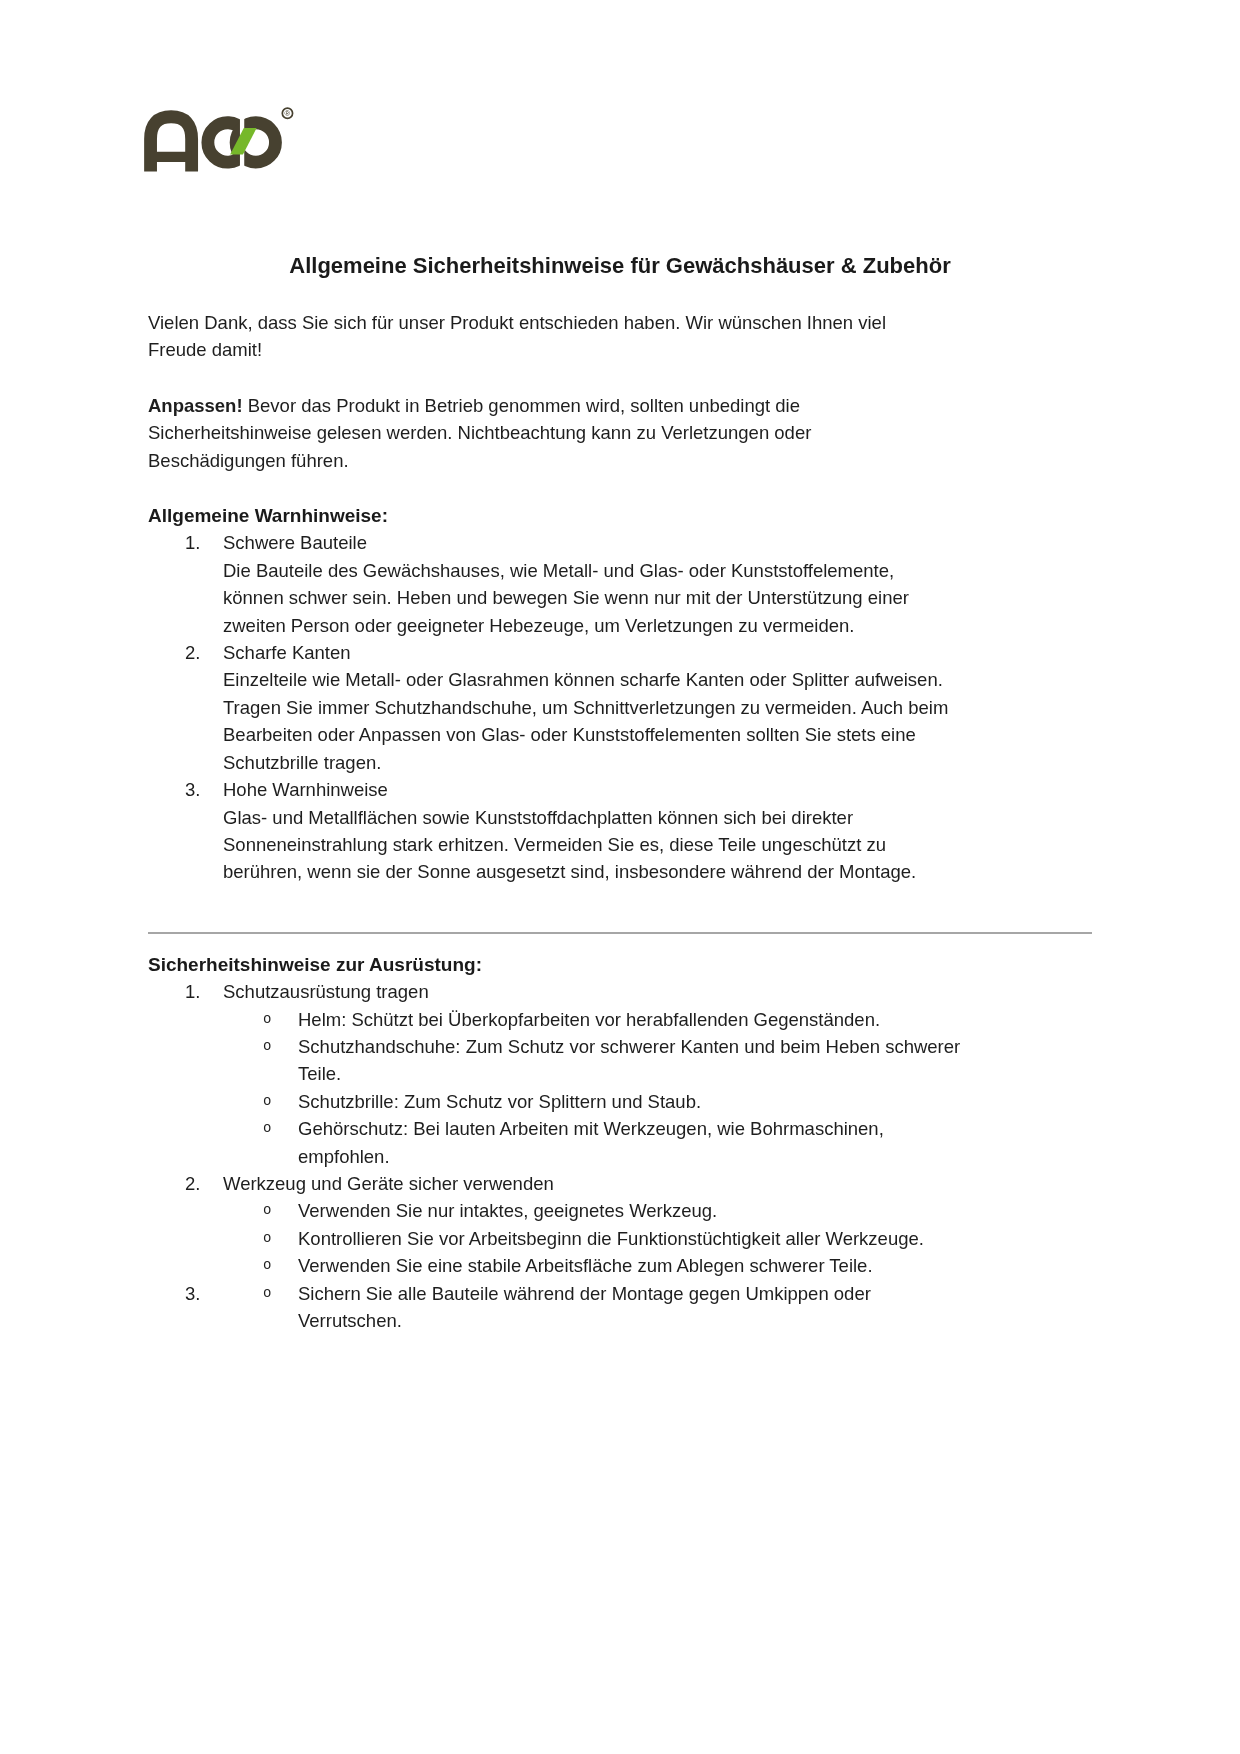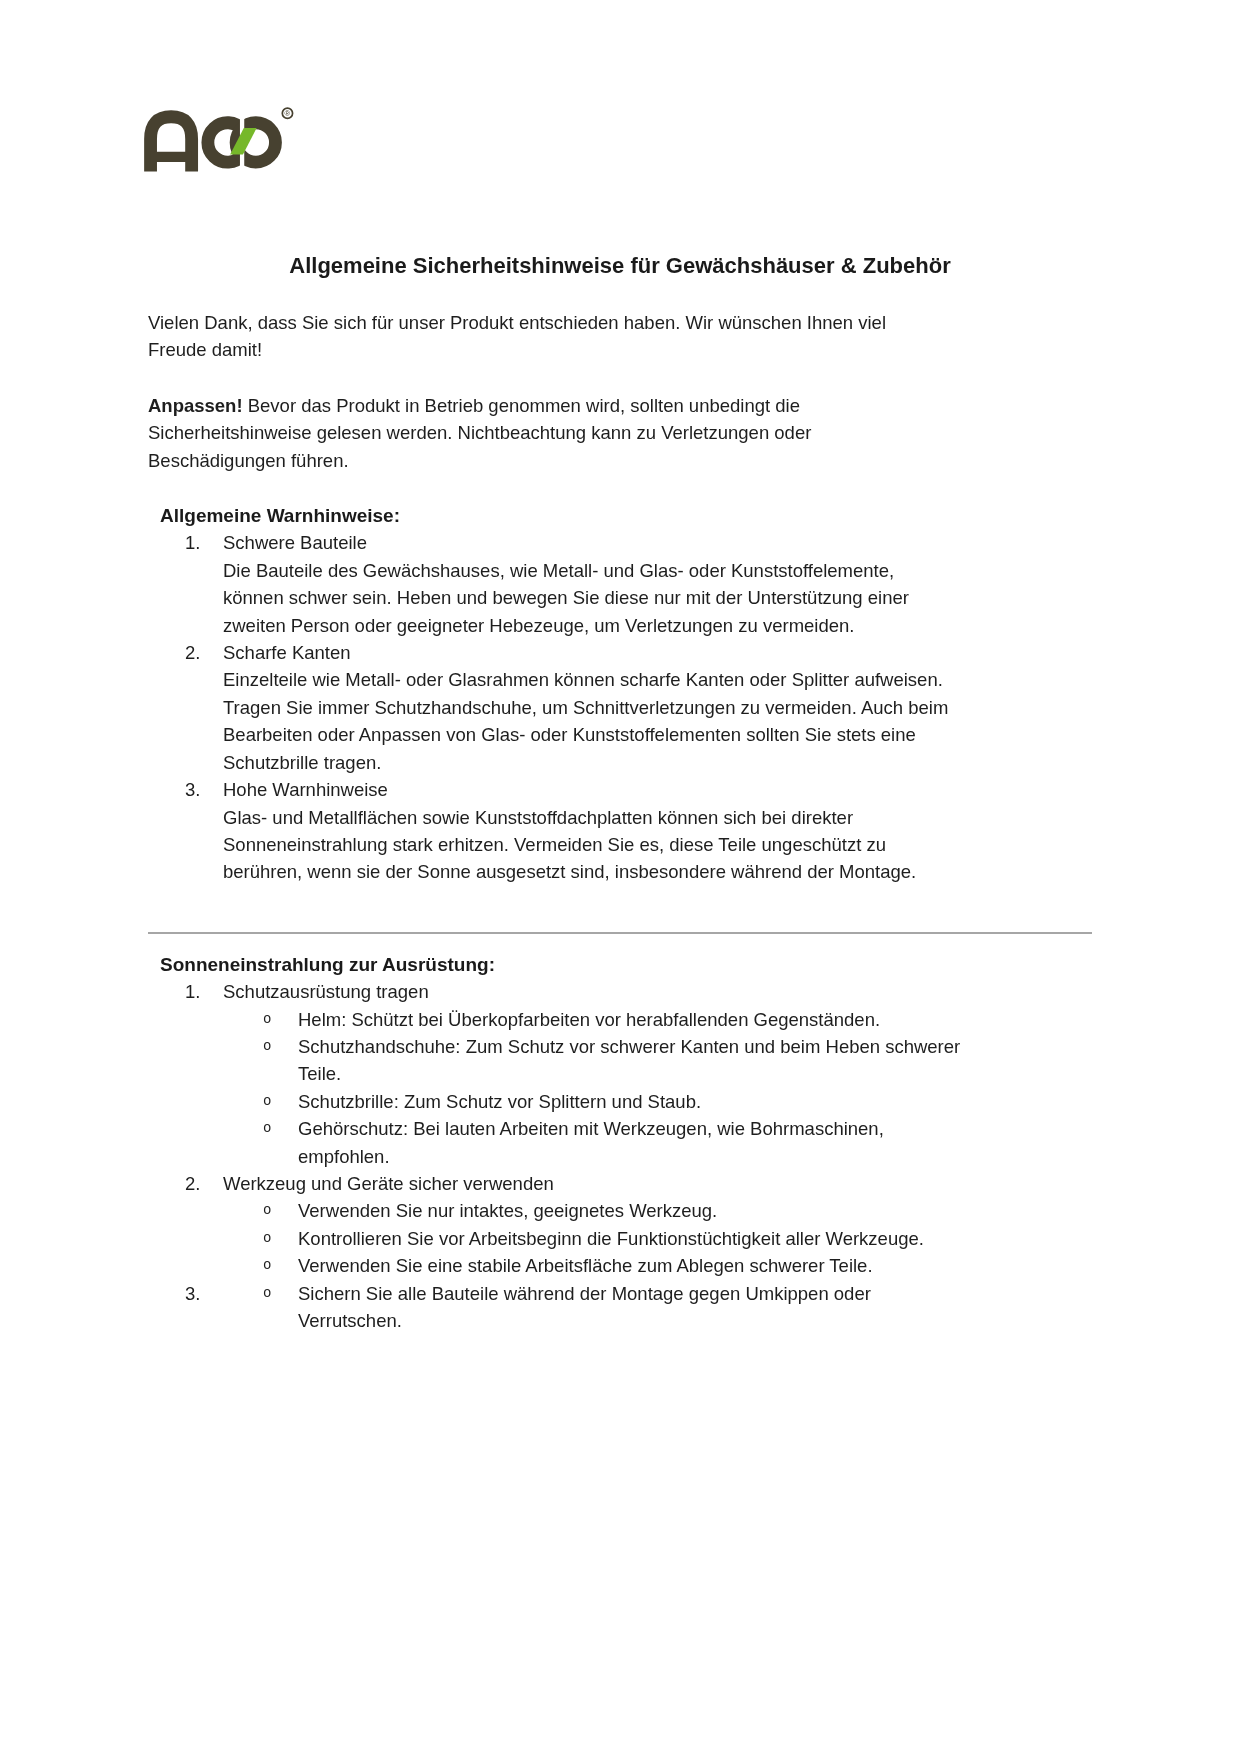--- a/index.html
+++ b/index.html
@@ -36,21 +36,21 @@
   }
 
   
   .contact-line { line-height: 27.4px; }
 
   .para { margin: 28px 0 0 0; }
   .b { font-weight: bold; }
 
   
   .sec-heading {
-    margin: 28px 0 0 12px;
+    margin: 28px 0 0 0;
     font-size: 19px;
     line-height: 27.4px;
     font-weight: bold;
     color: #1a1a1a;
   }
 
   
   .olist { margin: 0; }
   .oli { display: flex; }
   .num {
@@ -118,21 +118,21 @@
 Beschädigungen führen.</span></p>
 
   <h2 class="sec-heading">Allgemeine Warnhinweise:</h2>
   <div class="olist">
 
     <div class="oli">
       <span class="num">1.</span>
       <div class="itext">
         <div class="ititle">Schwere Bauteile</div>
         <div class="ibody pre">Die Bauteile des Gewächshauses, wie Metall- und Glas- oder Kunststoffelemente,
-können schwer sein. Heben und bewegen Sie diese nur mit der Unterstützung einer
+können schwer sein. Heben und bewegen Sie wenn nur mit der Unterstützung einer
 zweiten Person oder geeigneter Hebezeuge, um Verletzungen zu vermeiden.</div>
       </div>
     </div>
 
     <div class="oli">
       <span class="num">2.</span>
       <div class="itext">
         <div class="ititle">Scharfe Kanten</div>
         <div class="ibody pre">Einzelteile wie Metall- oder Glasrahmen können scharfe Kanten oder Splitter aufweisen.
 Tragen Sie immer Schutzhandschuhe, um Schnittverletzungen zu vermeiden. Auch beim
@@ -148,21 +148,21 @@
         <div class="ibody pre">Glas- und Metallflächen sowie Kunststoffdachplatten können sich bei direkter
 Sonneneinstrahlung stark erhitzen. Vermeiden Sie es, diese Teile ungeschützt zu
 berühren, wenn sie der Sonne ausgesetzt sind, insbesondere während der Montage.</div>
       </div>
     </div>
 
   </div>
 
   <hr class="divider">
 
-  <h2 class="sec-heading" style="margin-top:0;">Sonneneinstrahlung zur Ausrüstung:</h2>
+  <h2 class="sec-heading" style="margin-top:0;">Sicherheitshinweise zur Ausrüstung:</h2>
   <div class="olist">
 
     <div class="oli">
       <span class="num">1.</span>
       <div class="itext">
         <div class="ititle">Schutzausrüstung tragen</div>
         <div class="bli">
           <span class="bnum">o</span>
           <div class="btext pre">Helm: Schützt bei Überkopfarbeiten vor herabfallenden Gegenständen.</div>
         </div>

